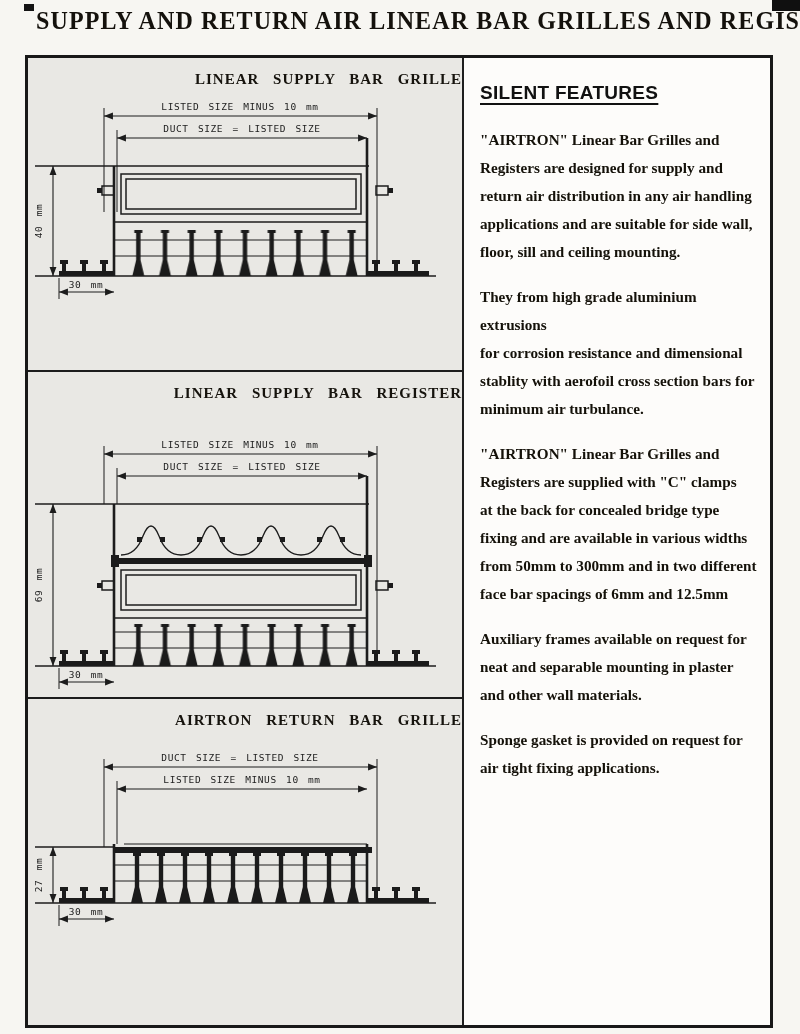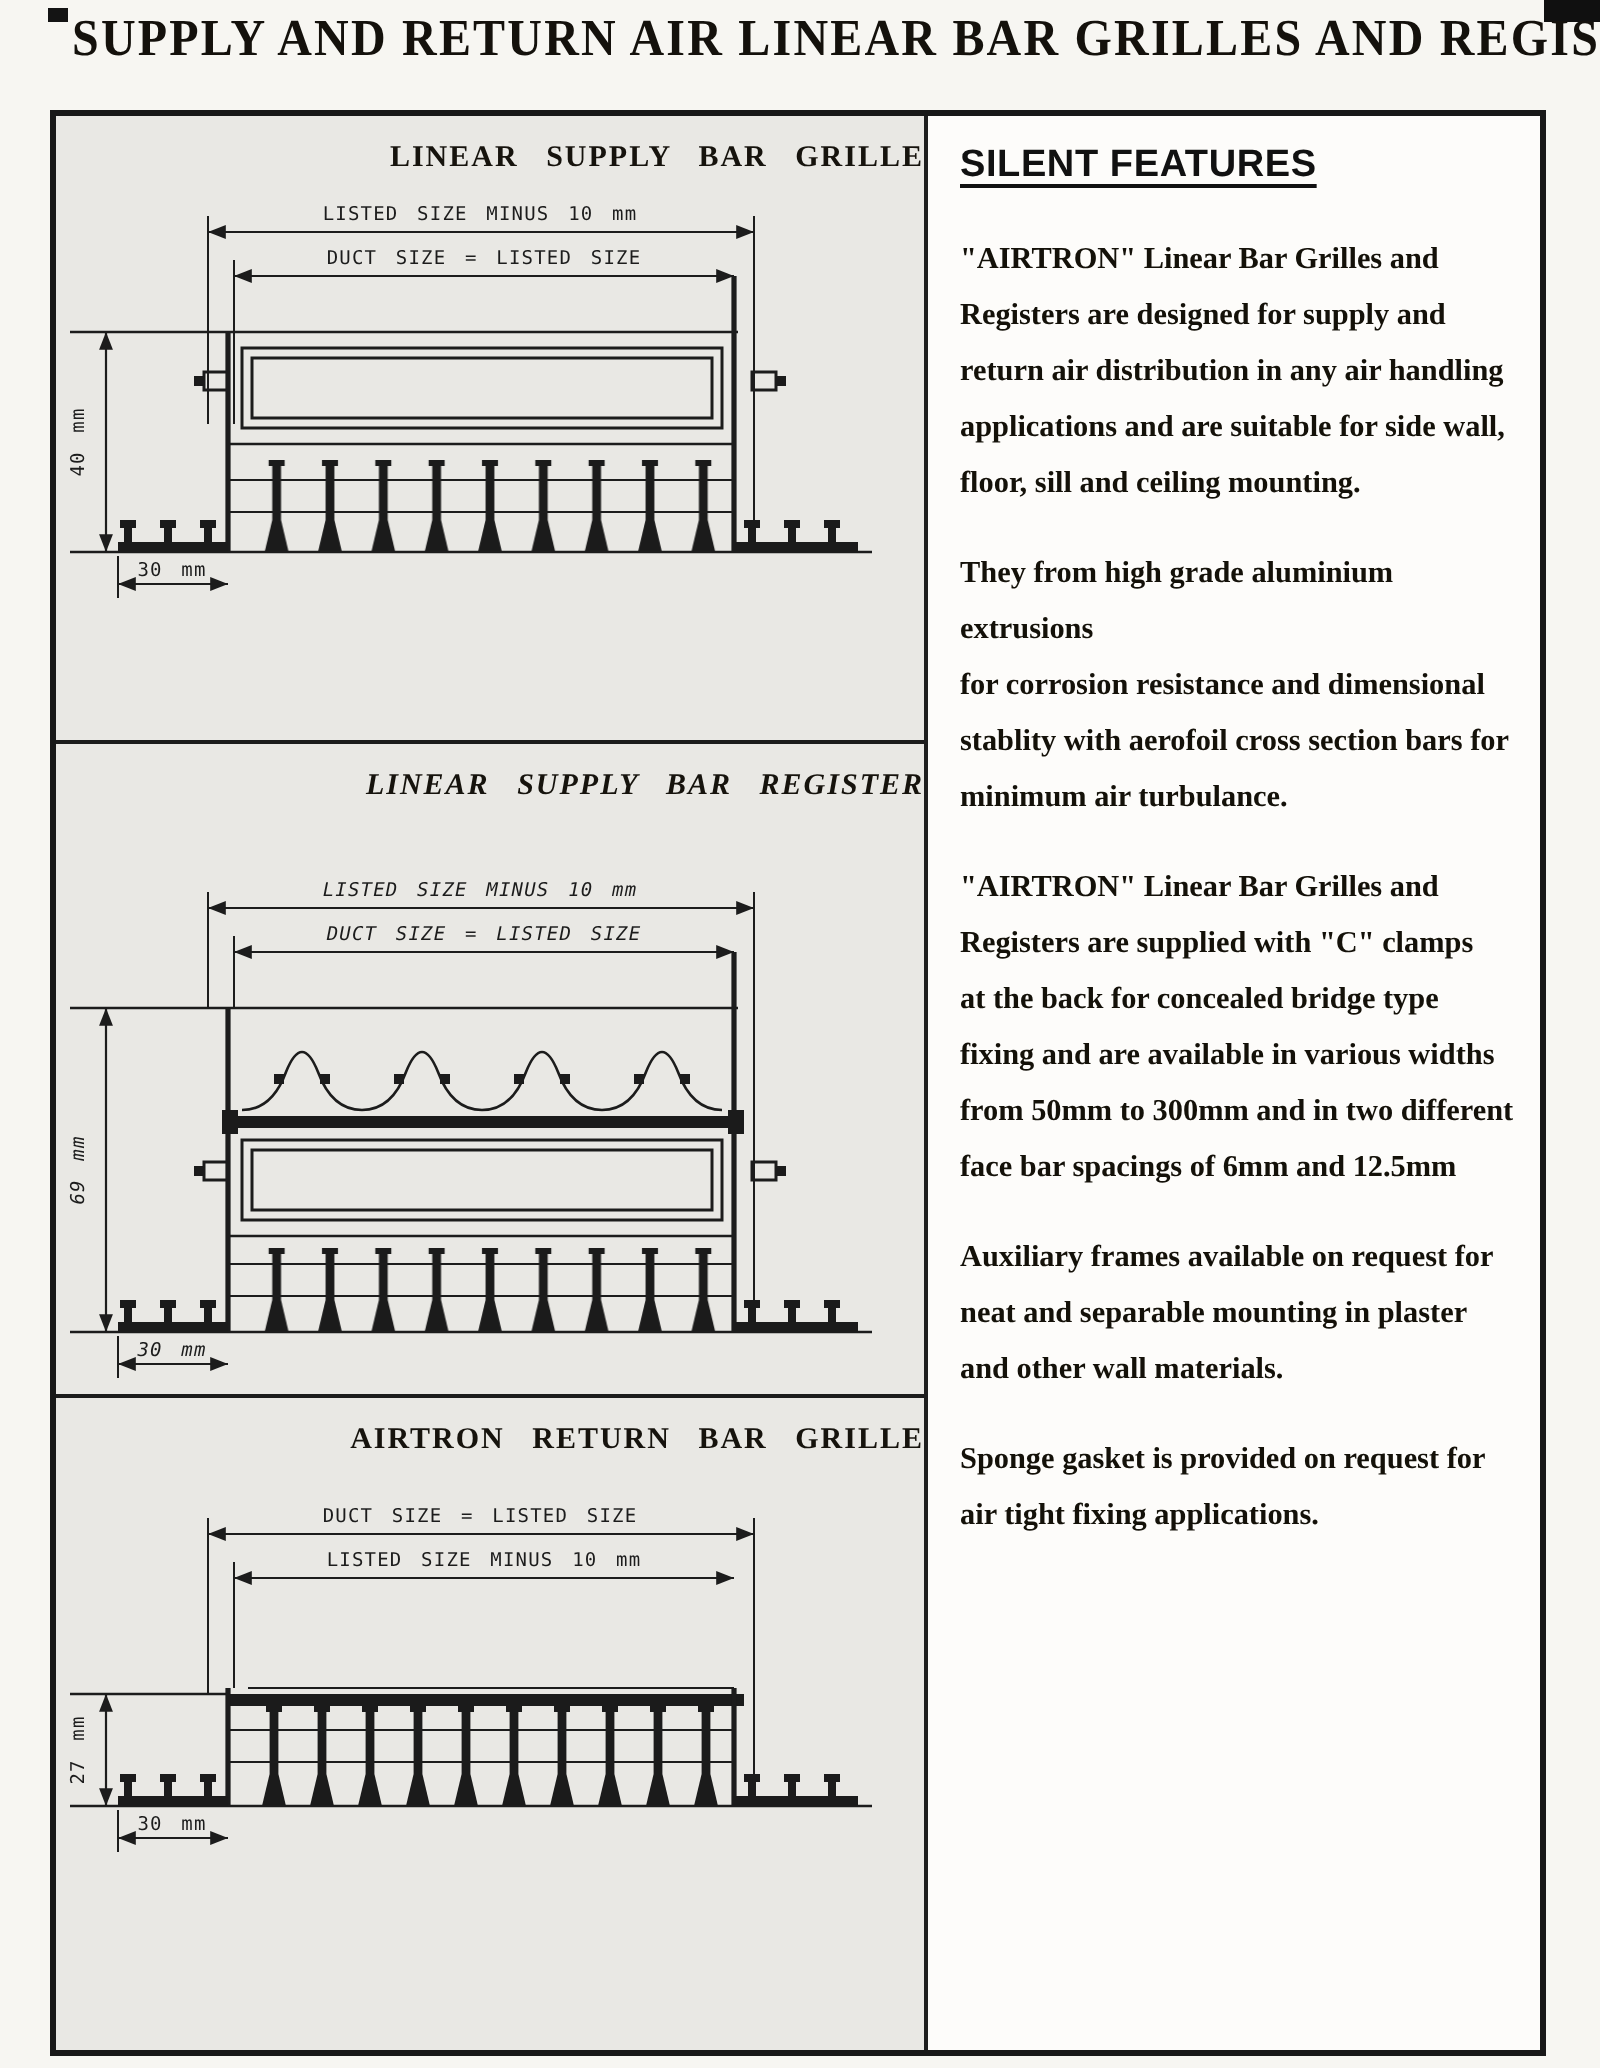--- a/index.html
+++ b/index.html
@@ -16,21 +16,21 @@
     transform:scaleY(1.08); transform-origin:top left; color:#14110c;
   }
 
   .frame {
     position:absolute; left:25px; top:55px; width:748px; height:973px;
     box-sizing:border-box; border:3px solid #181818; display:flex; background:#e9e8e4;
   }
   .left-col { width:434px; display:flex; flex-direction:column; }
   .panel { overflow:hidden;text-align:right; }
   .panel-1 { height:312px; }
-  .panel-2 { height:327px; border-top:2px solid #1c1c1c; box-sizing:border-box;font-style:italic; }
+  .panel-2 { height:327px; border-top:2px solid #1c1c1c; box-sizing:border-box; }
   .panel-3 { flex:1; border-top:2px solid #1c1c1c; box-sizing:border-box; }
   .panel-title {
     font-weight:bold; font-size:15px; letter-spacing:1px; word-spacing:9px;
     padding:13px 0 0 26px; color:#16130d;
   }
   svg.diagram { display:block; }
   svg.diagram text {
     font-family:"DejaVu Sans Mono", monospace; font-size:9.5px; fill:#1c1c1c;
     letter-spacing:0.6px; word-spacing:3px;
   }
@@ -41,21 +41,21 @@
   .d-fill   { fill:#1b1b1b; stroke:none; }
   .d-dim    { stroke:#1c1c1c; stroke-width:1.1; fill:none; }
 
   .right-col {
     flex:1; background:#fdfcfa; border-left:2px solid #1e1e1e;
     box-sizing:border-box; padding:6px 12px 0 16px; font-weight:bold; color:#141109;
   }
   .features-heading {
     font-family:"Liberation Sans", sans-serif; font-size:19px; font-weight:bold;
     letter-spacing:0.3px; text-decoration:underline; text-decoration-thickness:2px;
-    text-underline-offset:4px; margin:8px 0 22px 0; color:#111;
+    text-underline-offset:4px; margin:18px 0 22px 0; color:#111;
   }
   .para { font-size:15.2px; line-height:28px; white-space:pre-line; margin:0 0 17px 0; }
 </style>
 </head>
 <body>
 
 <div class="scan-mark-tl"></div>
 <div class="scan-mark-tr"></div>
 
 <div class="page-title">SUPPLY AND RETURN AIR LINEAR BAR GRILLES AND REGISTERS</div>

